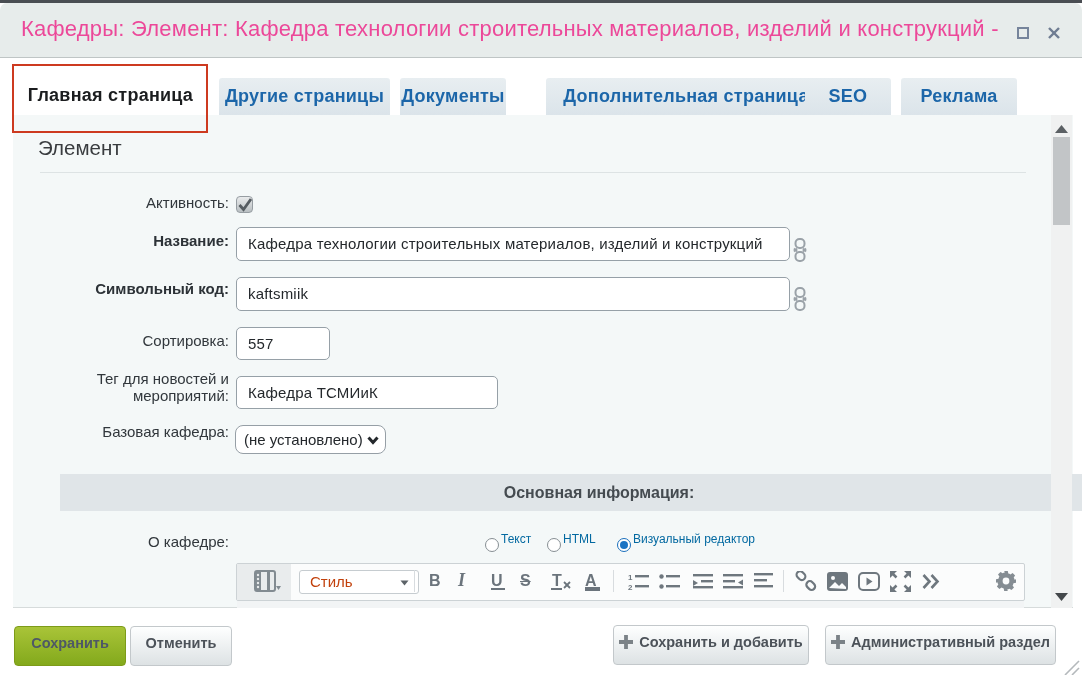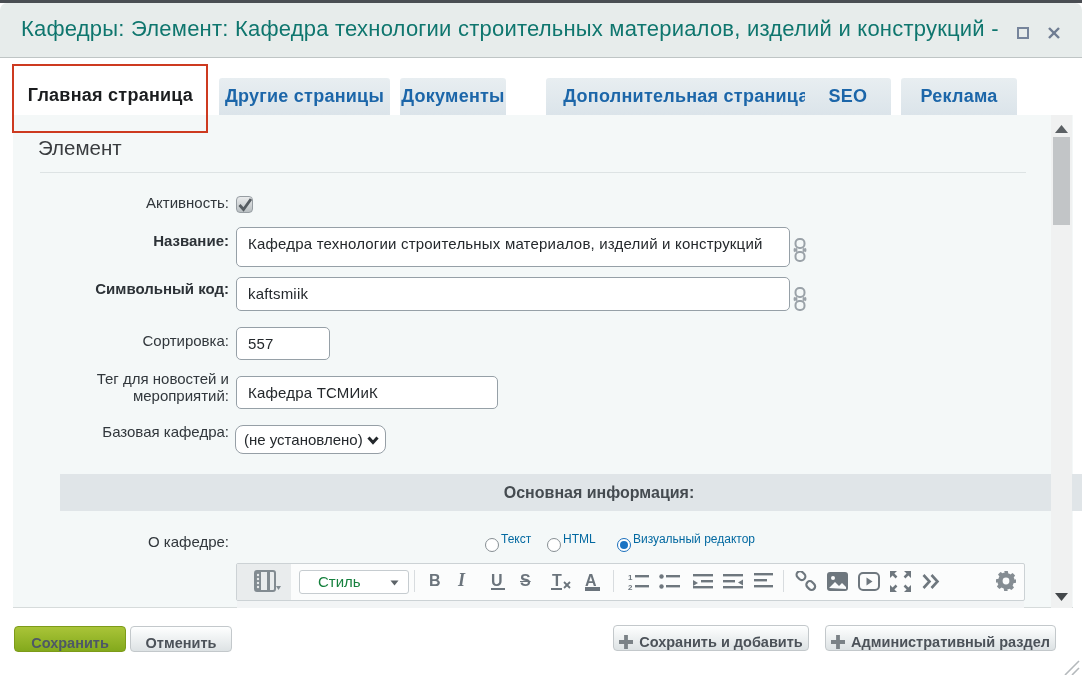--- a/index.html
+++ b/index.html
@@ -1,20 +1,20 @@
 <!DOCTYPE html>
 <html lang="ru"><head>
 <meta charset="utf-8">
 <style>
 * { margin:0; padding:0; box-sizing:border-box; }
 html,body { width:1082px; height:676px; background:#fff; font-family:"Liberation Sans", sans-serif; overflow:hidden; }
 .abs { position:absolute; }
 #topstrip { left:0; top:0; width:1082px; height:3px; background:#4a4e53; }
 #titlebar { left:0; top:3px; width:1082px; height:55px; background:#e7eceb; border-bottom:1px solid #bfc5c5; border-radius:7px 7px 0 0; }
-#title { left:21px; top:1px; height:55px; line-height:56px; font-size:22px; letter-spacing:0.22px; color:#0f766e; white-space:nowrap; }
+#title { left:21px; top:1px; height:55px; line-height:56px; font-size:22px; letter-spacing:0.22px; color:#ec4899; white-space:nowrap; }
 #maxbtn { left:1017px; top:27px; width:12px; height:12px; border:2px solid #76849b; }
 
 .tab { top:78px; height:37px; background:linear-gradient(#e8eef1,#dbe4ea); border-radius:3px 3px 0 0; color:#1c66a9; font-weight:bold; font-size:18px; letter-spacing:0.25px; text-align:center; line-height:37px; }
 #tab1 { left:17px; top:74px; width:187px; height:41px; background:#fff; color:#1b1d1f; line-height:43px; }
 #tab2 { left:219px; width:171px; }
 #tab3 { left:400px; width:106px; }
 #tab4 { left:546px; width:280px; }
 #tab5 { left:805px; width:86px; }
 #tab6 { left:901px; width:116px; }
 #redbox { left:12px; top:64px; width:196px; height:69px; border:2.5px solid #cd3a20; z-index:50; }
@@ -22,21 +22,21 @@
 #content { left:13px; top:115px; width:1060px; height:493px; background:#f4f8f8; border-bottom:1px solid #d6dbdb; }
 #heading { left:38px; top:136px; font-size:20.5px; color:#393c3f; }
 #hr1 { left:40px; top:172px; width:986px; height:1px; background:#dde3e4; }
 .lbl { font-size:15px; color:#31373c; text-align:right; width:189px; left:40px; }
 .lbl b { color:#2c3237; }
 .inp { background:#fff; border:1px solid #96a0a7; border-radius:5px; font-size:15px; letter-spacing:0.2px; color:#24282c; padding:0 11px; line-height:32px; white-space:nowrap; overflow:hidden; }
 
 #lbl1 { top:194px; }
 #chk { left:236px; top:196px; width:17px; height:17px; border:1px solid #969da2; border-radius:4px; background:linear-gradient(#e9ebec,#b9bfc2); }
 #lbl2 { top:232px; }
-#inp2 { left:236px; top:227px; width:554px; height:40px; }
+#inp2 { left:236px; top:227px; width:554px; height:34px; }
 #lbl3 { top:280px;text-align:right; }
 #inp3 { left:236px; top:277px; width:554px; height:34px; }
 #lbl4 { top:332px; }
 #inp4 { left:236px; top:327px; width:94px; height:33px; }
 #lbl5 { top:370px; line-height:17px; }
 #inp5 { left:236px; top:376px; width:262px; height:33px; }
 #lbl6 { top:423px; }
 #sel6 { left:235px; top:425px; width:151px; height:29px; border:1px solid #969fa6; border-radius:8px; background:#fff; font-size:15px; color:#24282c; line-height:27px; padding-left:8px; }
 #sel6 svg { position:absolute; right:6px; top:10px; }
 #secbar { left:40px; top:474px; width:1078px; height:37px; background:#e0e5e8; text-align:center; line-height:37px; font-weight:bold; font-size:16px; color:#454b50;margin-left:20px; }
@@ -45,26 +45,26 @@
 .radio { width:14px; height:14px; border-radius:50%; background:#fff; border:1px solid #878f94; top:538px; }
 .radio.sel { border:1px solid #1a6fbc; }
 .radio.sel i { position:absolute; left:2px; top:2px; width:8px; height:8px; border-radius:50%; background:#1a73c4; }
 .rlbl { top:532px; font-size:12px; color:#0369a1; }
 
 #tb { left:236px; top:563px; width:789px; height:38px; background:#fbfcfc; border:1px solid #ccd2d5; border-radius:2px; }
 #tbcell { left:237px; top:564px; width:54px; height:36px; background:#e9eced; }
 #editorbody { left:237px; top:601px; width:787px; height:7px; background:#f2f4f5; }
 .tsep { top:570px; width:1px; height:22px; background:#d8dcdf; }
 .ticon { top:571px; height:19px; color:#6b747c; font-weight:bold; font-size:16px; line-height:19px; }
-#style { left:299px; top:570px; width:110px; height:24px; background:#fff; border:1px solid #c6ccd0; border-radius:3px; font-size:15px; color:#15803d; line-height:22px; padding-left:18px; }
+#style { left:299px; top:570px; width:120px; height:24px; background:#fff; border:1px solid #c6ccd0; border-radius:3px; font-size:15px; color:#c2410c; line-height:22px; padding-left:10px; }
 
 #sbtrack { left:1051px; top:115px; width:21px; height:493px; background:#f0f1f1; }
 #sbthumb { left:1053px; top:137px; width:17px; height:88px; background:#c2c5c7; }
 
-.btn { top:626px; height:26px; border-radius:4px; font-weight:bold; font-size:14.5px; text-align:center; line-height:33px; white-space:nowrap; }
+.btn { top:626px; height:40px; border-radius:4px; font-weight:bold; font-size:14.5px; text-align:center; line-height:33px; white-space:nowrap; }
 #btn1 { left:14px; width:112px; background:linear-gradient(#a9c438,#83a91c); border:1px solid #7d9b19; color:#4e5866; }
 .gray { background:linear-gradient(#feffff,#dde2e4); border:1px solid #c3c8cb; color:#4c5259; }
 #btn2 { left:130px; width:102px; }
 #btn3 { left:613px; top:625px; width:196px; }
 #btn4 { left:825px; top:625px; width:231px; }
 .plus { display:inline-block; vertical-align:-2px; margin-right:6px; }
 </style>
 </head>
 <body>
 <div id="topstrip" class="abs"></div>

